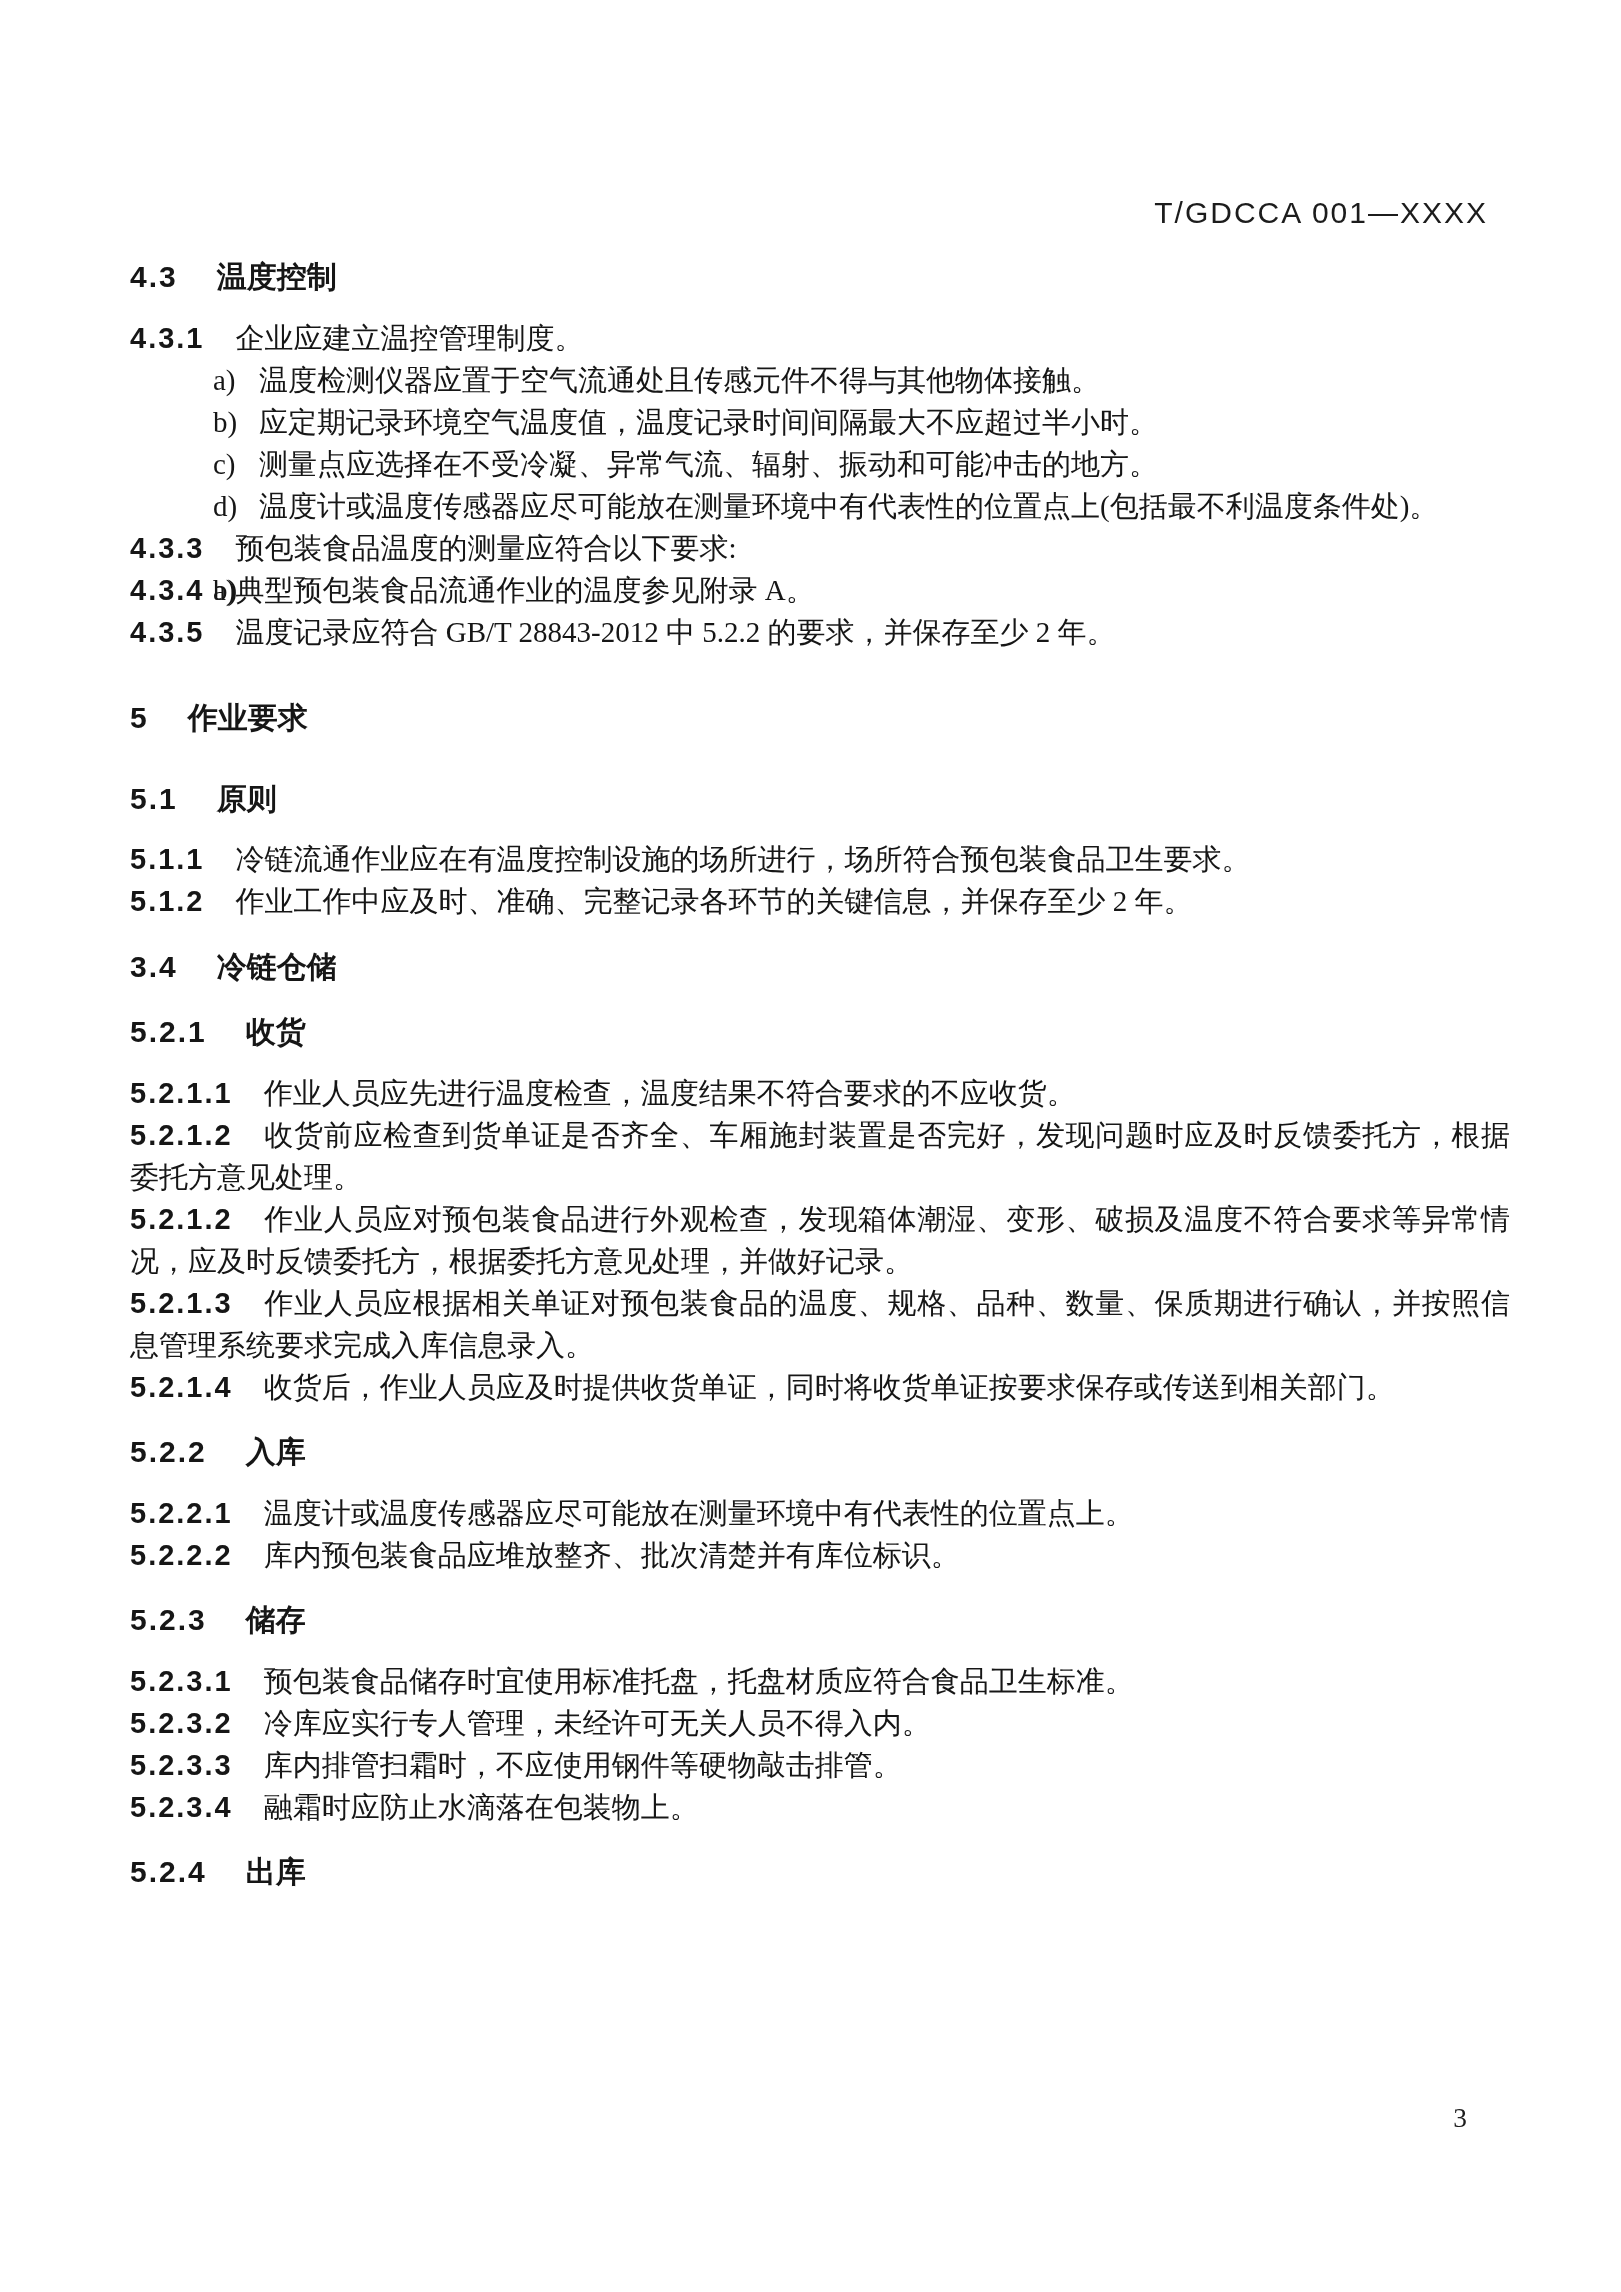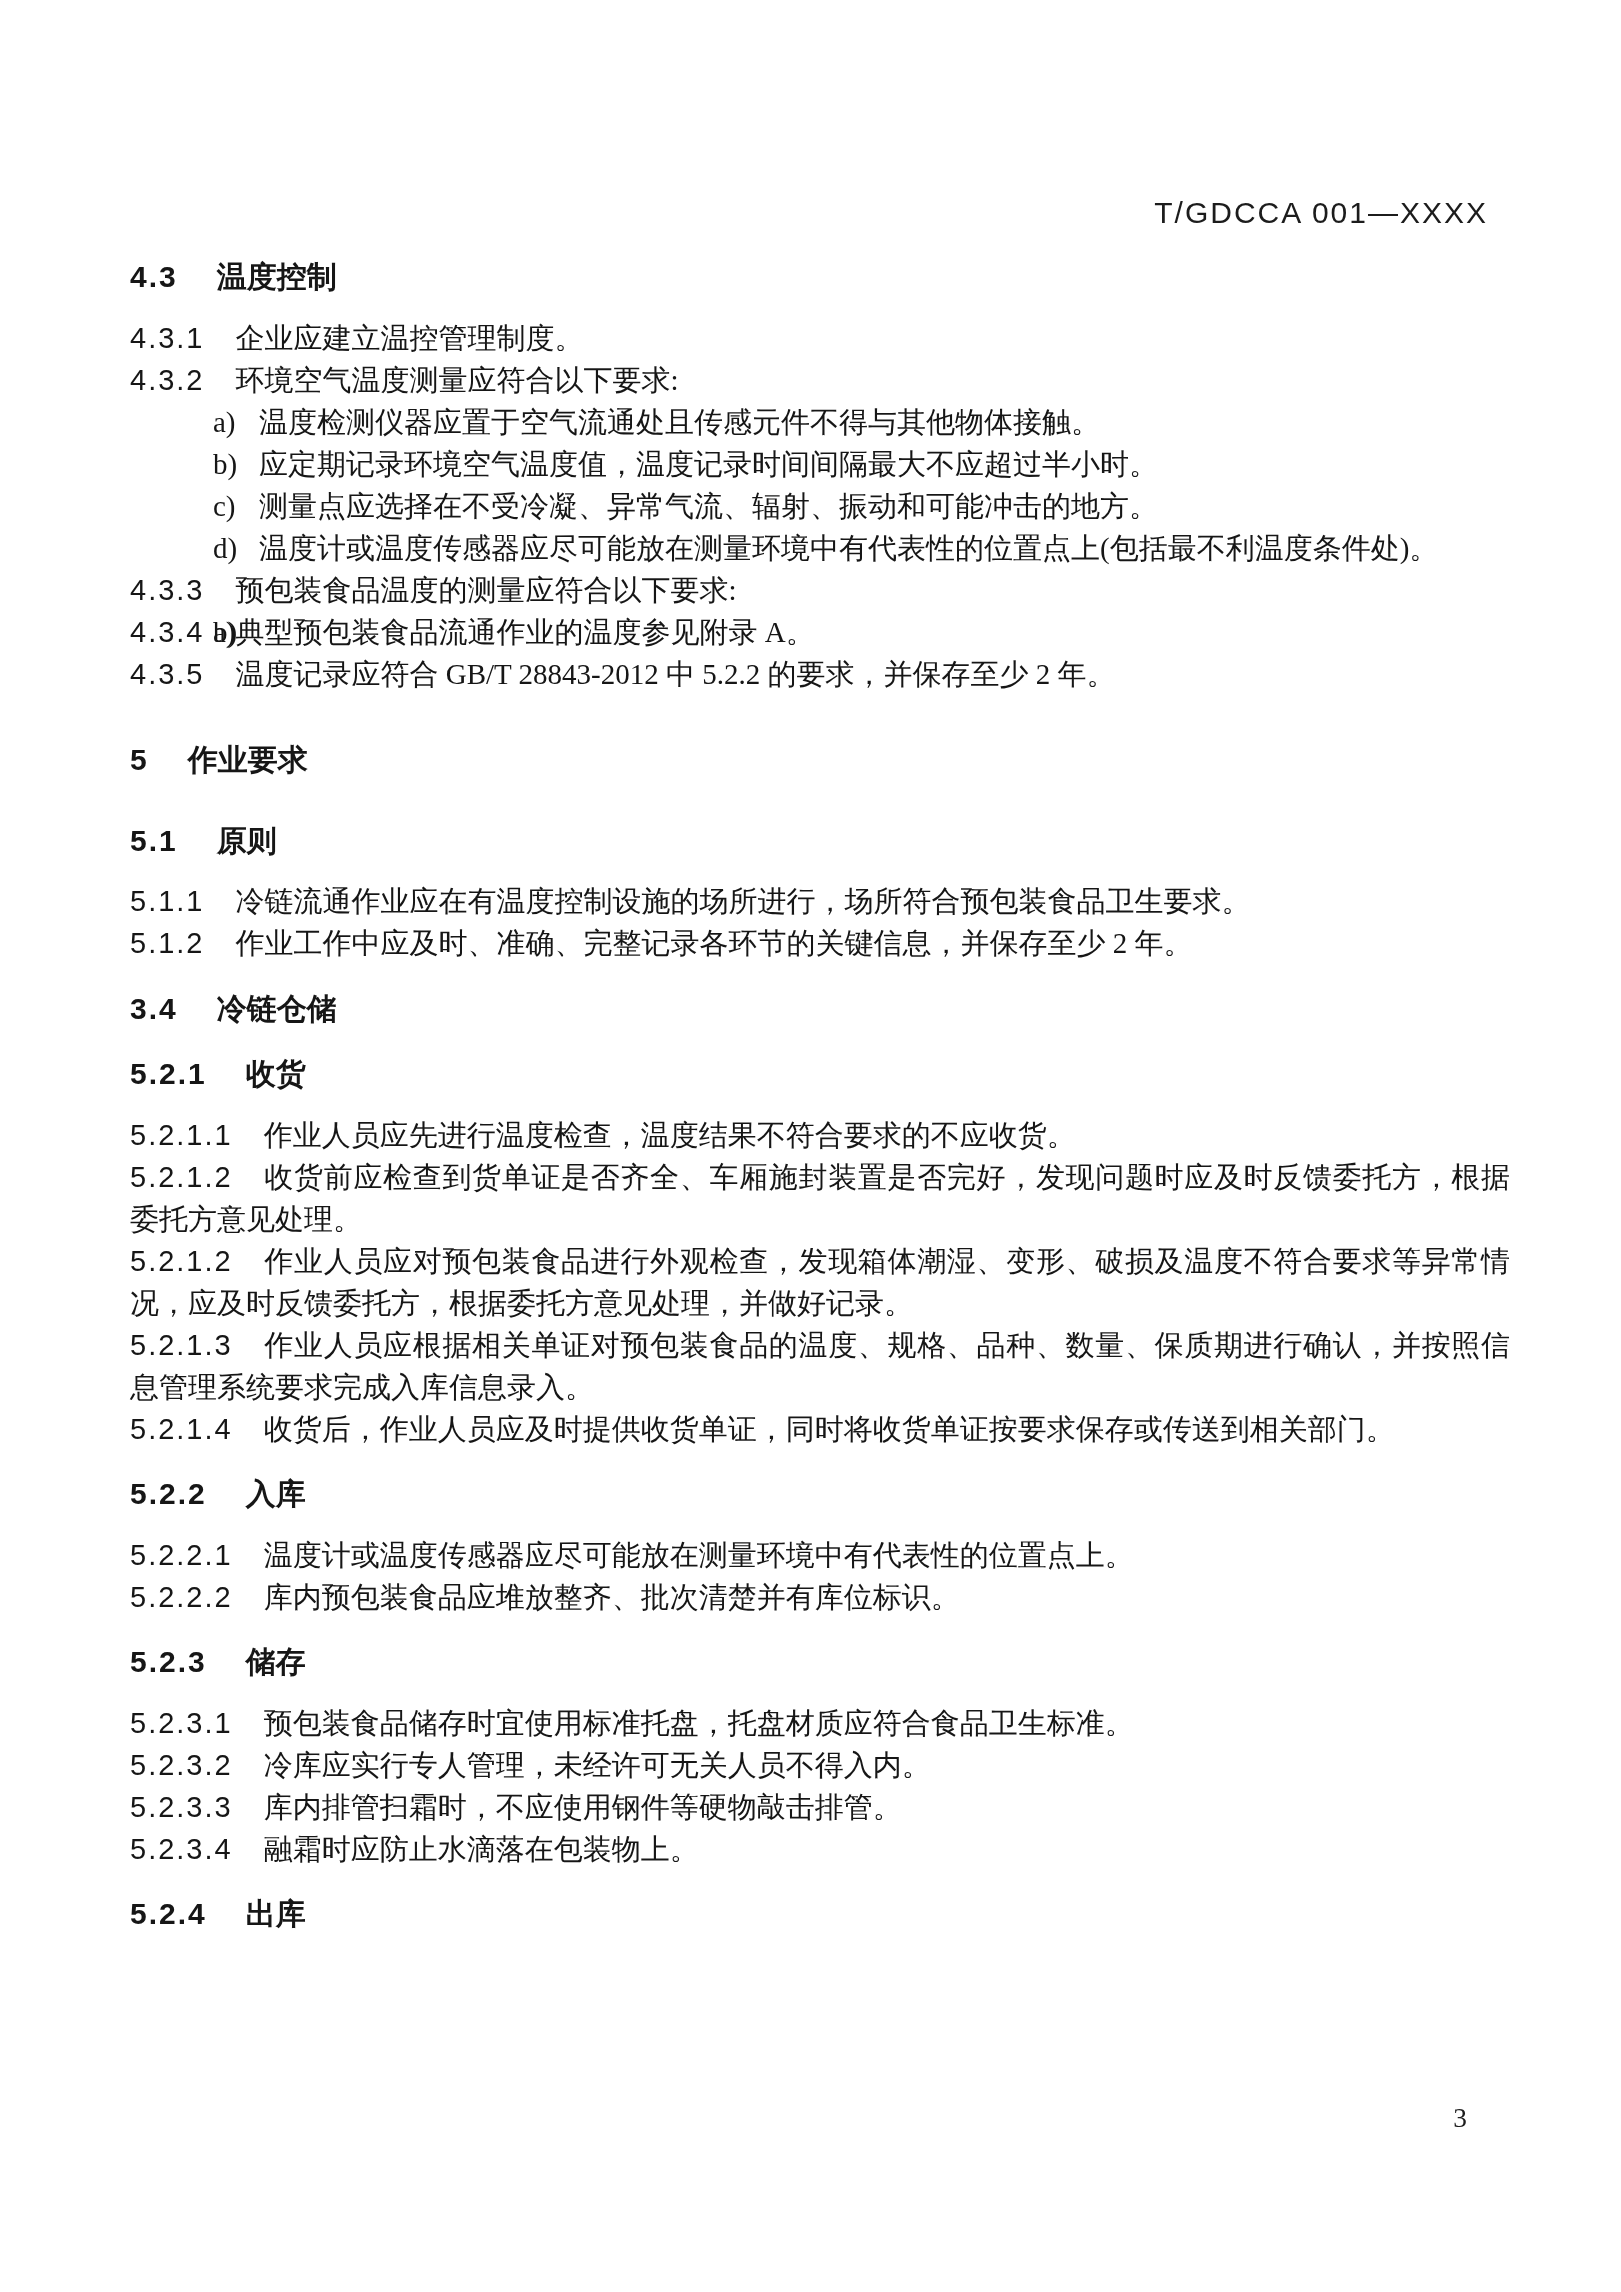--- a/index.html
+++ b/index.html
@@ -47,21 +47,21 @@
   }
   .content > .blk:first-child { margin-top: 0; }
   .hnum { letter-spacing: 2px; margin-right: 39px; }
   
   .clause {
     text-align: justify;
     margin: 0;
   }
   .cnum {
     font-family: "Liberation Sans", "DejaVu Sans", sans-serif;
-    font-weight: normal;
+    font-weight: bold;
     letter-spacing: 2px;
     margin-right: 31px;
   }
   
   .alpha {
     position: relative;
     padding-left: 129px;
     text-align: justify;
     margin: 0;
   }
@@ -83,21 +83,20 @@
 <body>
 
 <div class="doc-page">
   <div class="page-header">
     <span>T/GDCCA 001—XXXX</span>
   </div>
 
   <div class="content" id="content">
       <div class="blk h3"><span class="hnum">4.3</span><span class="htitle">温度控制</span></div>
       <div class="blk clause"><span class="cnum">4.3.1</span><span class="ctext">企业应建立温控管理制度。</span></div>
-      <div class="blk clause"><span class="cnum">4.3.2</span><span class="ctext">环境空气温度测量应符合以下要求:</span></div>
       <div class="blk alpha"><span class="anum">a)</span><span class="atext">温度检测仪器应置于空气流通处且传感元件不得与其他物体接触。</span></div>
       <div class="blk alpha"><span class="anum">b)</span><span class="atext">应定期记录环境空气温度值，温度记录时间间隔最大不应超过半小时。</span></div>
       <div class="blk alpha"><span class="anum">c)</span><span class="atext">测量点应选择在不受冷凝、异常气流、辐射、振动和可能冲击的地方。</span></div>
       <div class="blk alpha"><span class="anum">d)</span><span class="atext">温度计或温度传感器应尽可能放在测量环境中有代表性的位置点上(包括最不利温度条件处)。</span></div>
       <div class="blk clause"><span class="cnum">4.3.3</span><span class="ctext">预包装食品温度的测量应符合以下要求:</span></div>
       <div class="blk alpha"><span class="anum">a)</span></div>
       <div class="blk alpha"><span class="anum">b)</span></div>
       <div class="blk clause"><span class="cnum">4.3.4</span><span class="ctext">典型预包装食品流通作业的温度参见附录 A。</span></div>
       <div class="blk clause"><span class="cnum">4.3.5</span><span class="ctext">温度记录应符合 GB/T 28843-2012 中 5.2.2 的要求，并保存至少 2 年。</span></div>
       <div class="blk h2"><span class="hnum">5</span><span class="htitle">作业要求</span></div>

